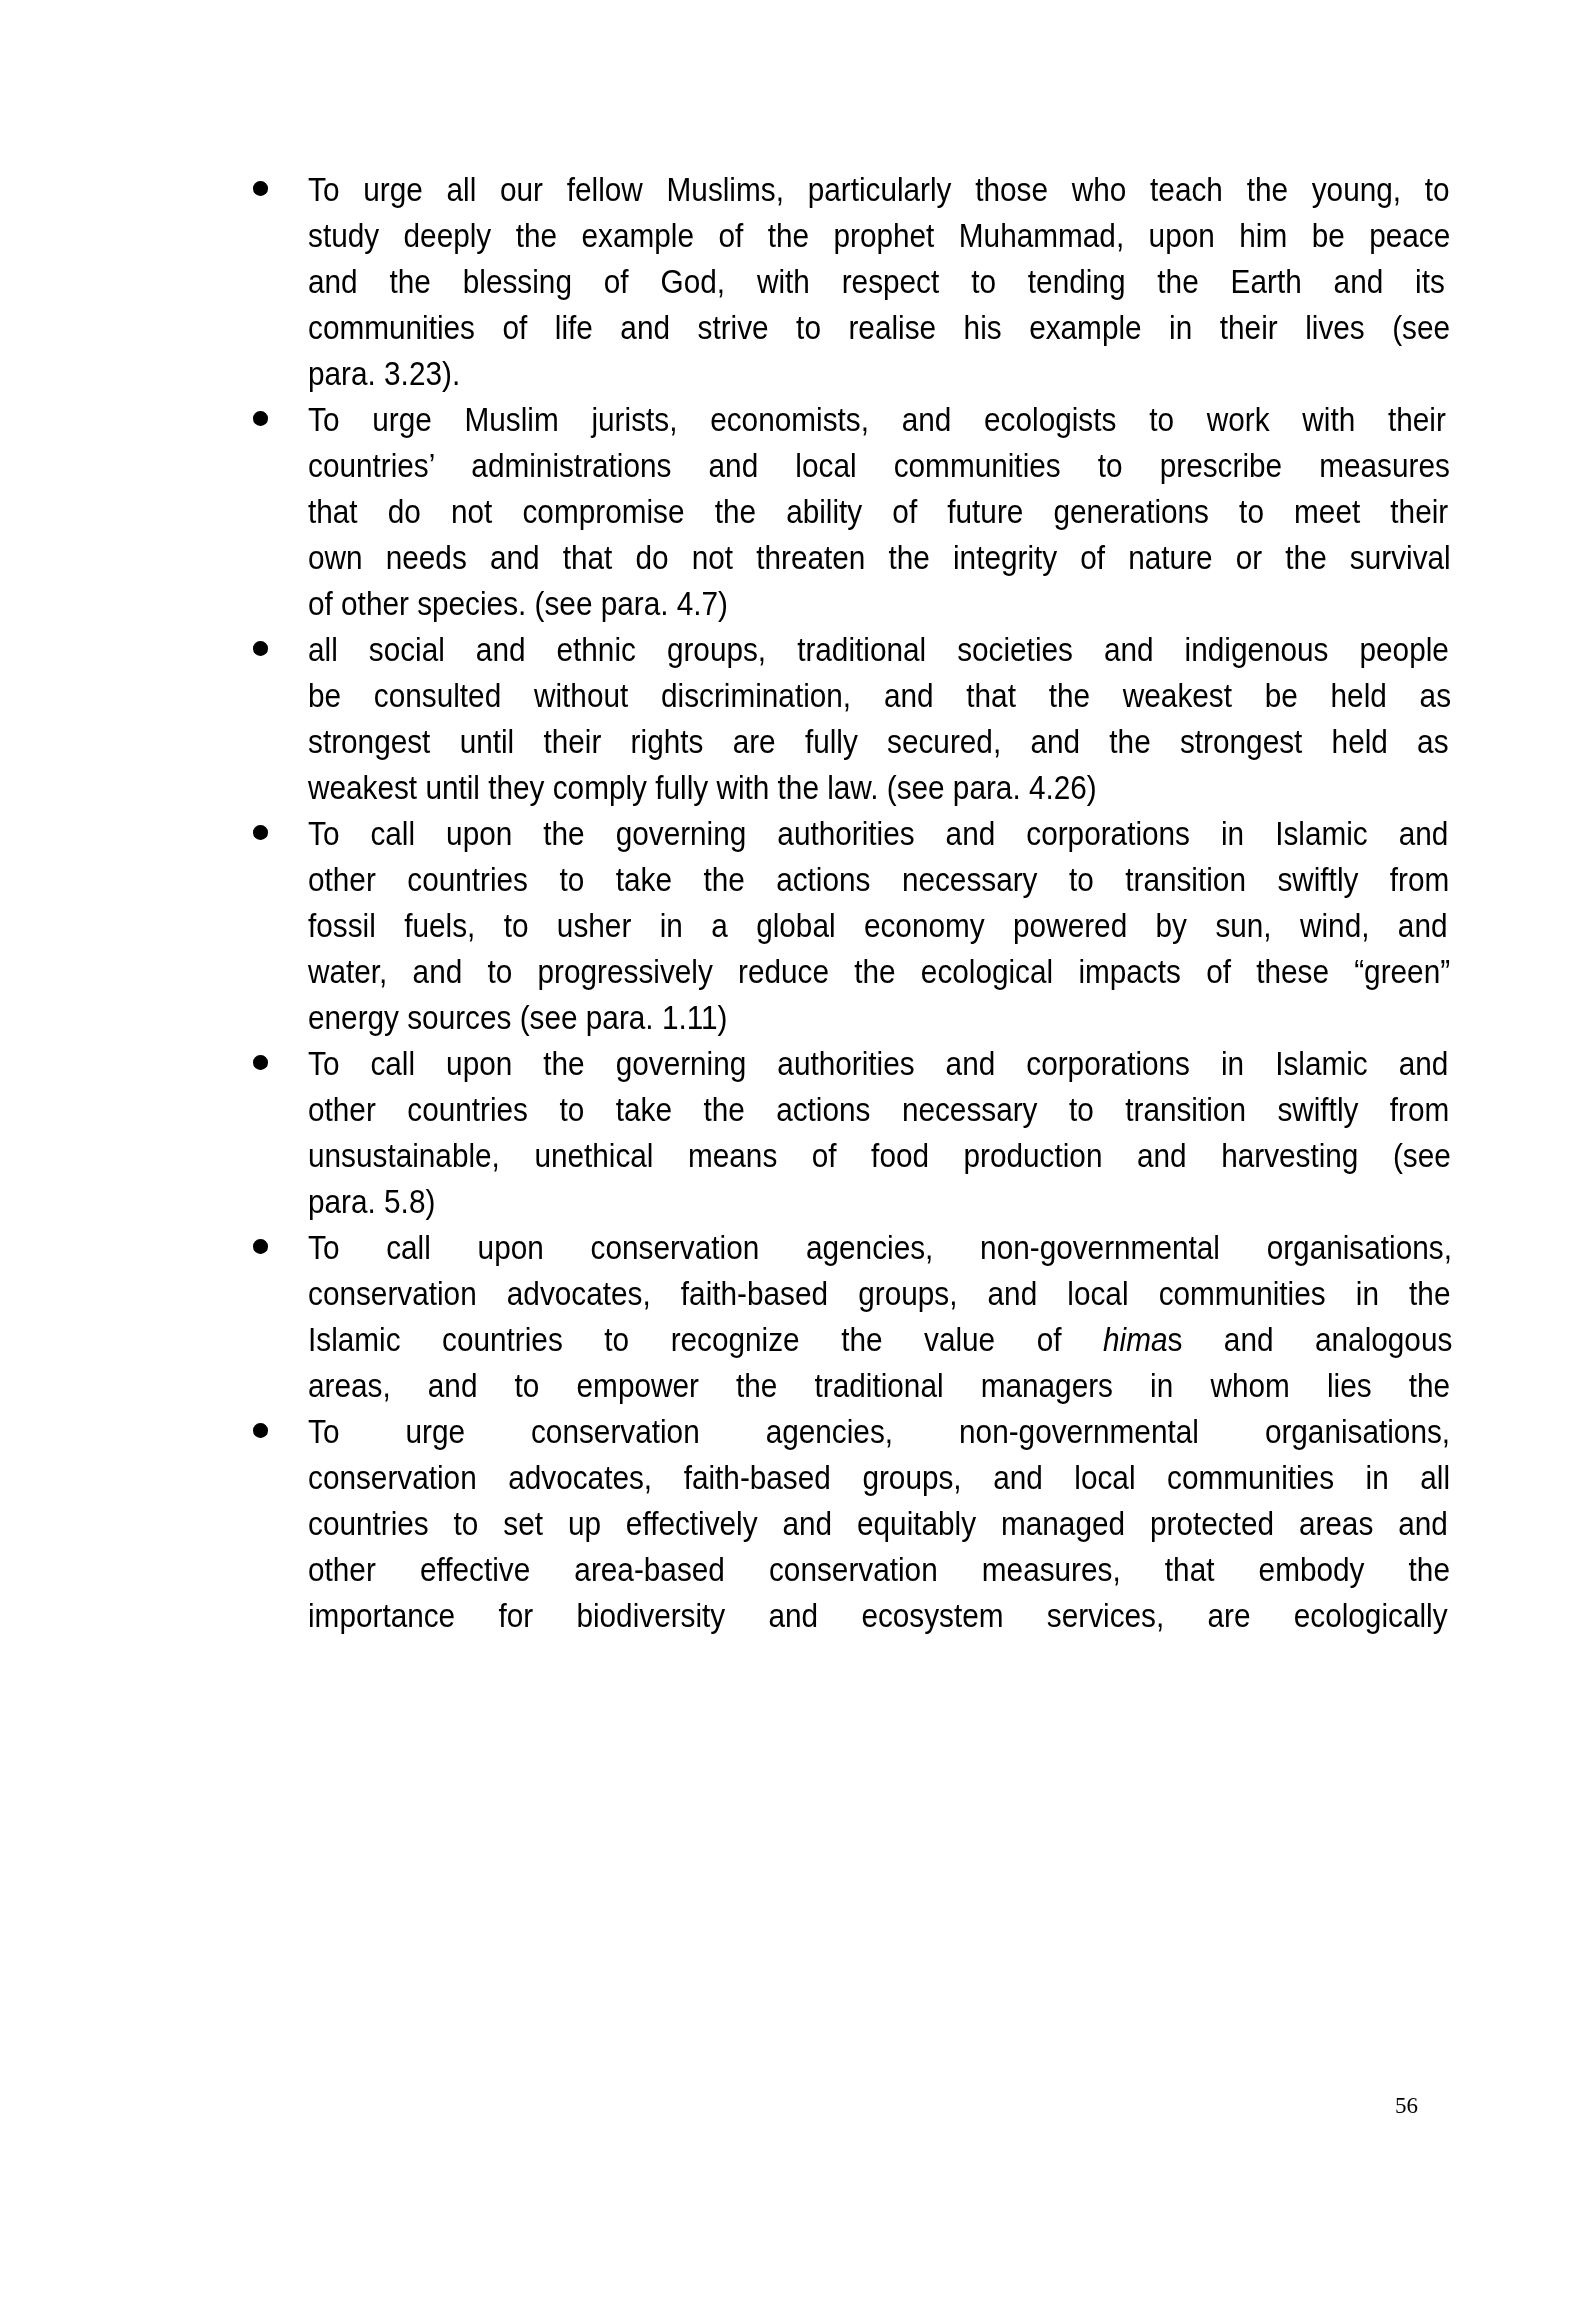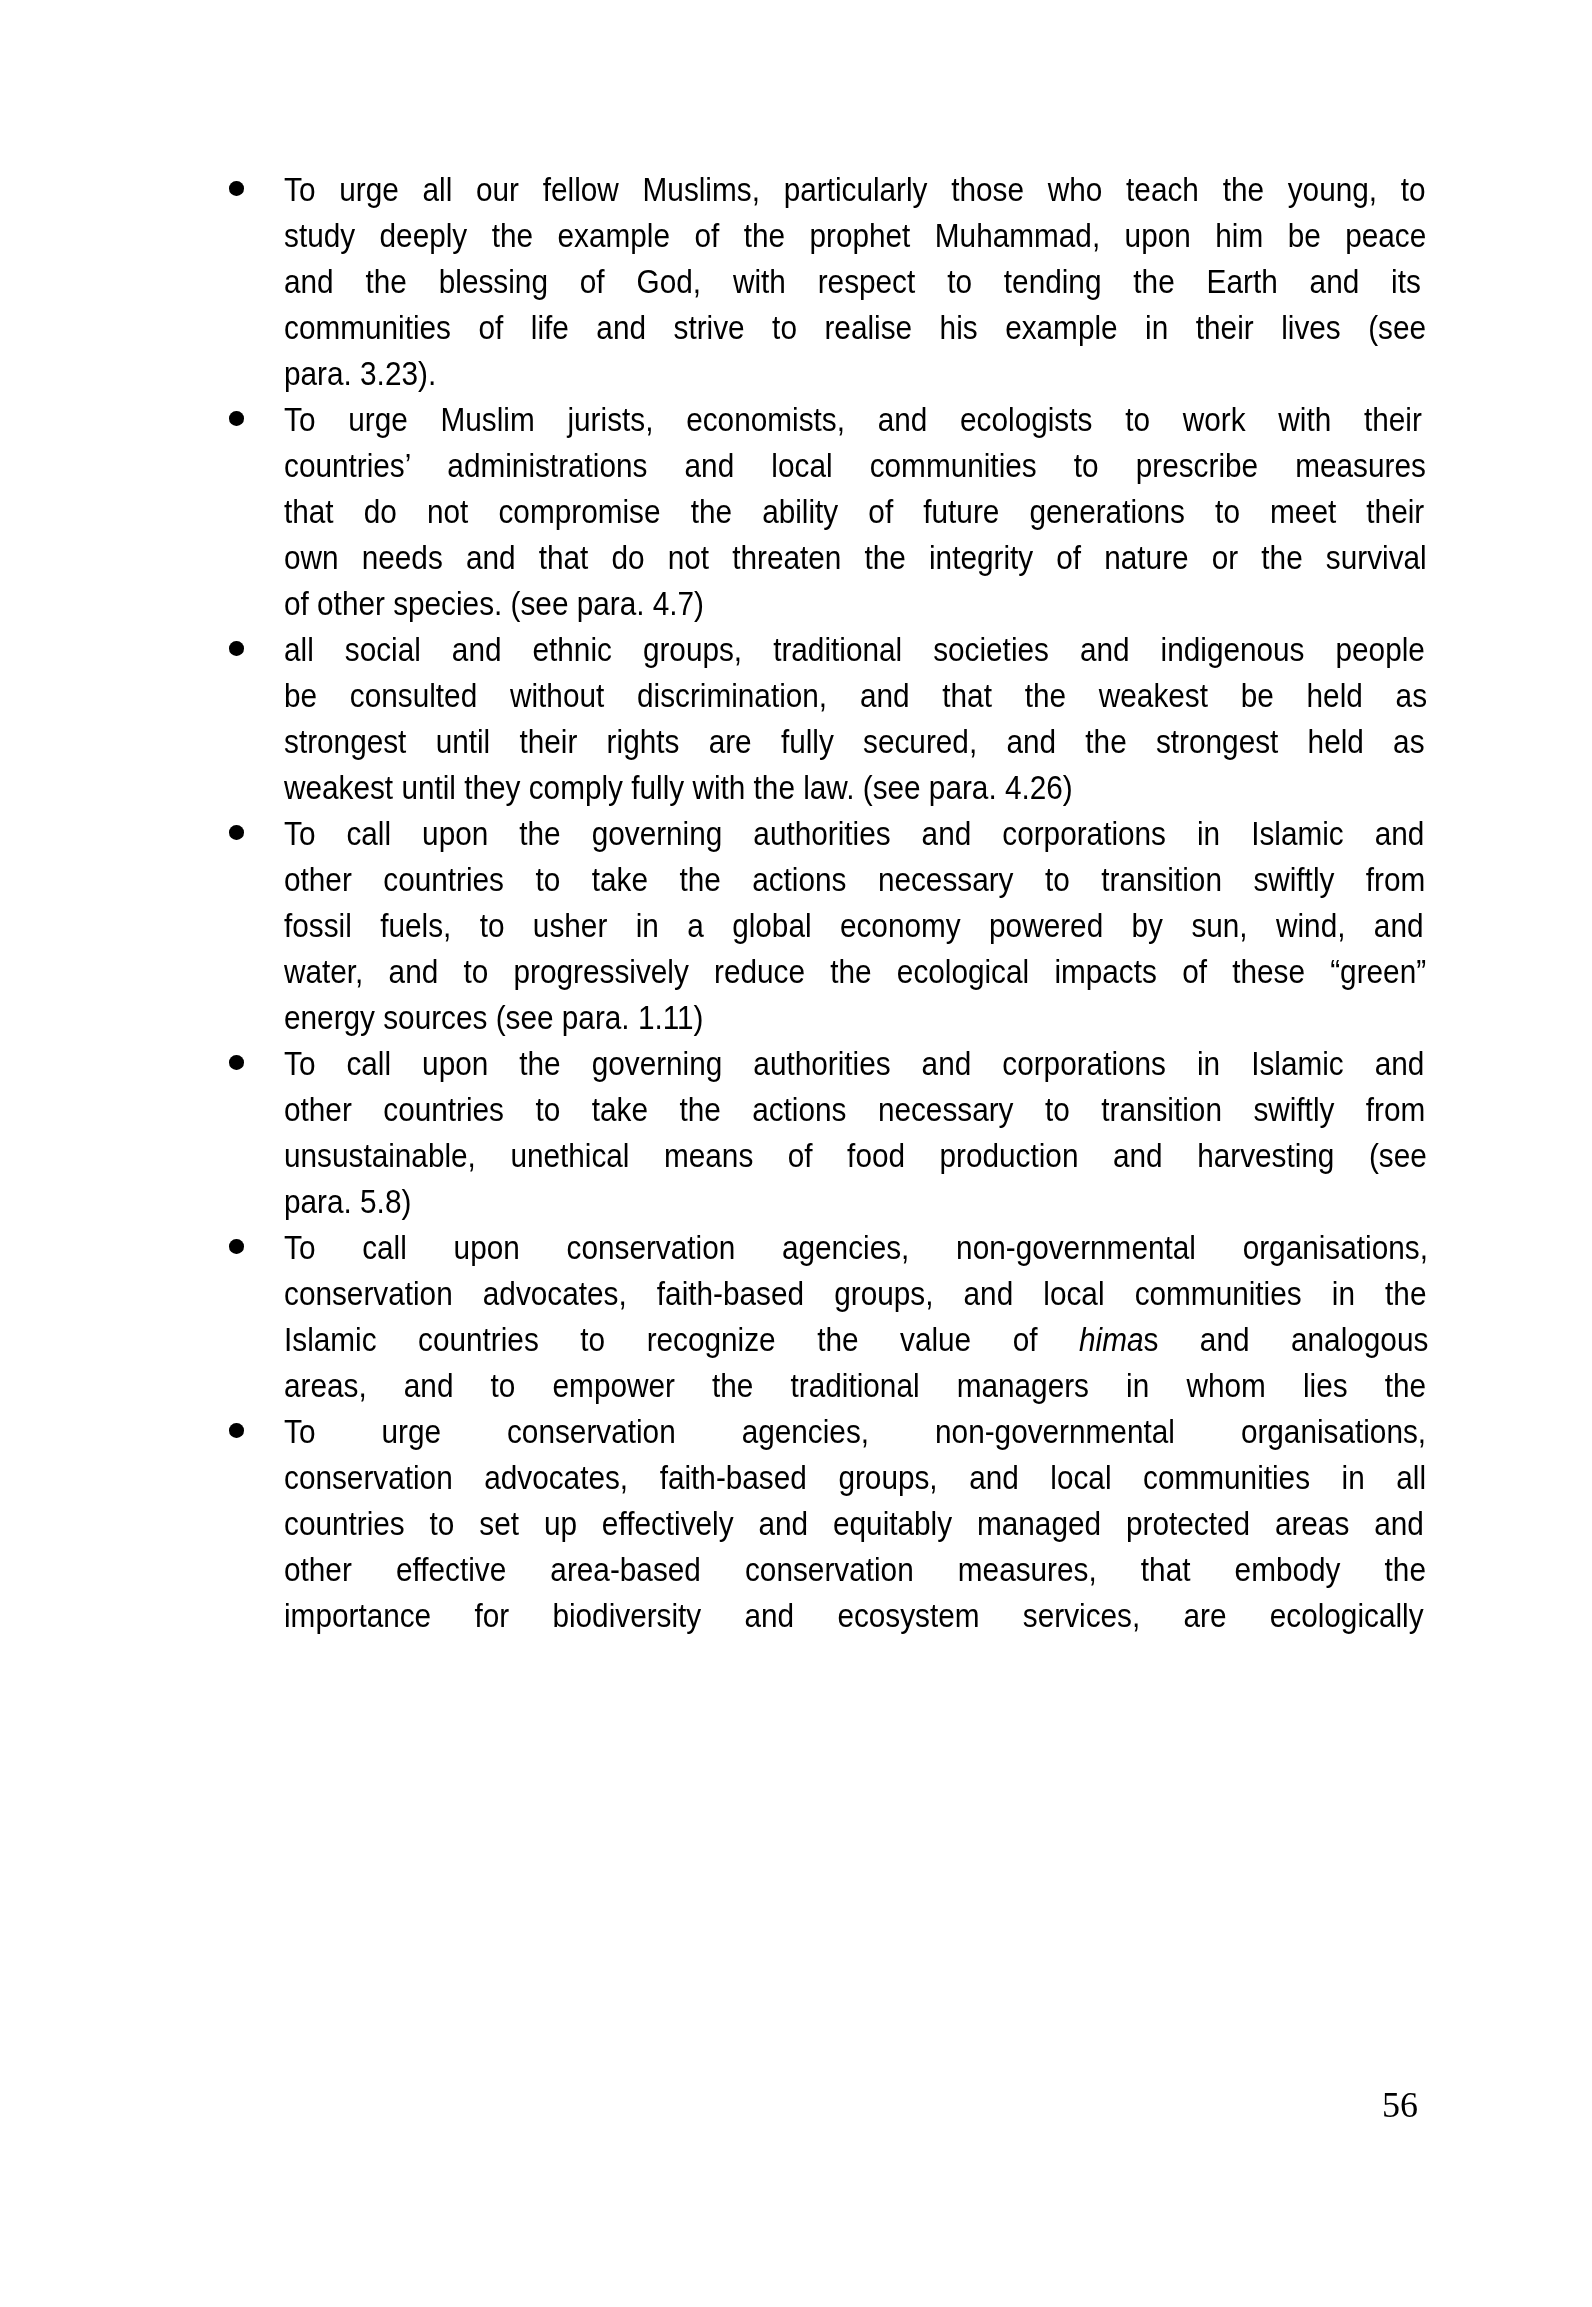--- a/index.html
+++ b/index.html
@@ -1,33 +1,33 @@
 <!DOCTYPE html>
 <html style="font-size:11.7px"><head>
 <meta charset="utf-8">
 <style>
   html, body { margin: 0; padding: 0; background: #ffffff; }
   body { width: 1593px; height: 2307px; position: relative; overflow: hidden; }
   .page { position: absolute; left: 0; top: 0; width: 1593px; height: 2307px; background: #ffffff; }
   .list { position: absolute; left: 0; top: 166px; width: 1593px; }
-  .item { position: relative; }
+  .item { position: relative; margin-left: 24px; }
   .bullet {
     position: absolute; left: 229px; width: 14.6px; height: 14.6px;
     border-radius: 50%; background: #000000;
   }
   .line {
     position: relative; margin-left: 284px; width: 1133px; height: 46px;
     font-family: "Liberation Sans", sans-serif; font-size: 34px; line-height: 46px;
     color: #000000; white-space: nowrap; overflow: visible;
   }
   .line-inner { display: inline-block; transform-origin: 0 50%; white-space: nowrap; }
   .line-inner .it { font-style: italic; }
   .page-number {
     position: absolute; left: 1377px; top: 2087px; width: 41px; text-align: right;
-    font-family: "Liberation Serif", serif; font-size: 36px; line-height: 37px; color: #000000;
+    font-family: "Liberation Serif", serif; font-size: 23px; line-height: 37px; color: #000000;
   }
 </style>
 </head>
 <body>
 
 <div class="page">
   <div class="list" id="bullet-list">
       <div class="item">
         <span class="bullet" style="top: 15.4px;"></span>
         <div class="line"><span class="line-inner" style="word-spacing: 17.7px; transform: scaleX(0.875);"><span>To urge all our fellow Muslims, particularly those who teach the young, to</span></span></div>

